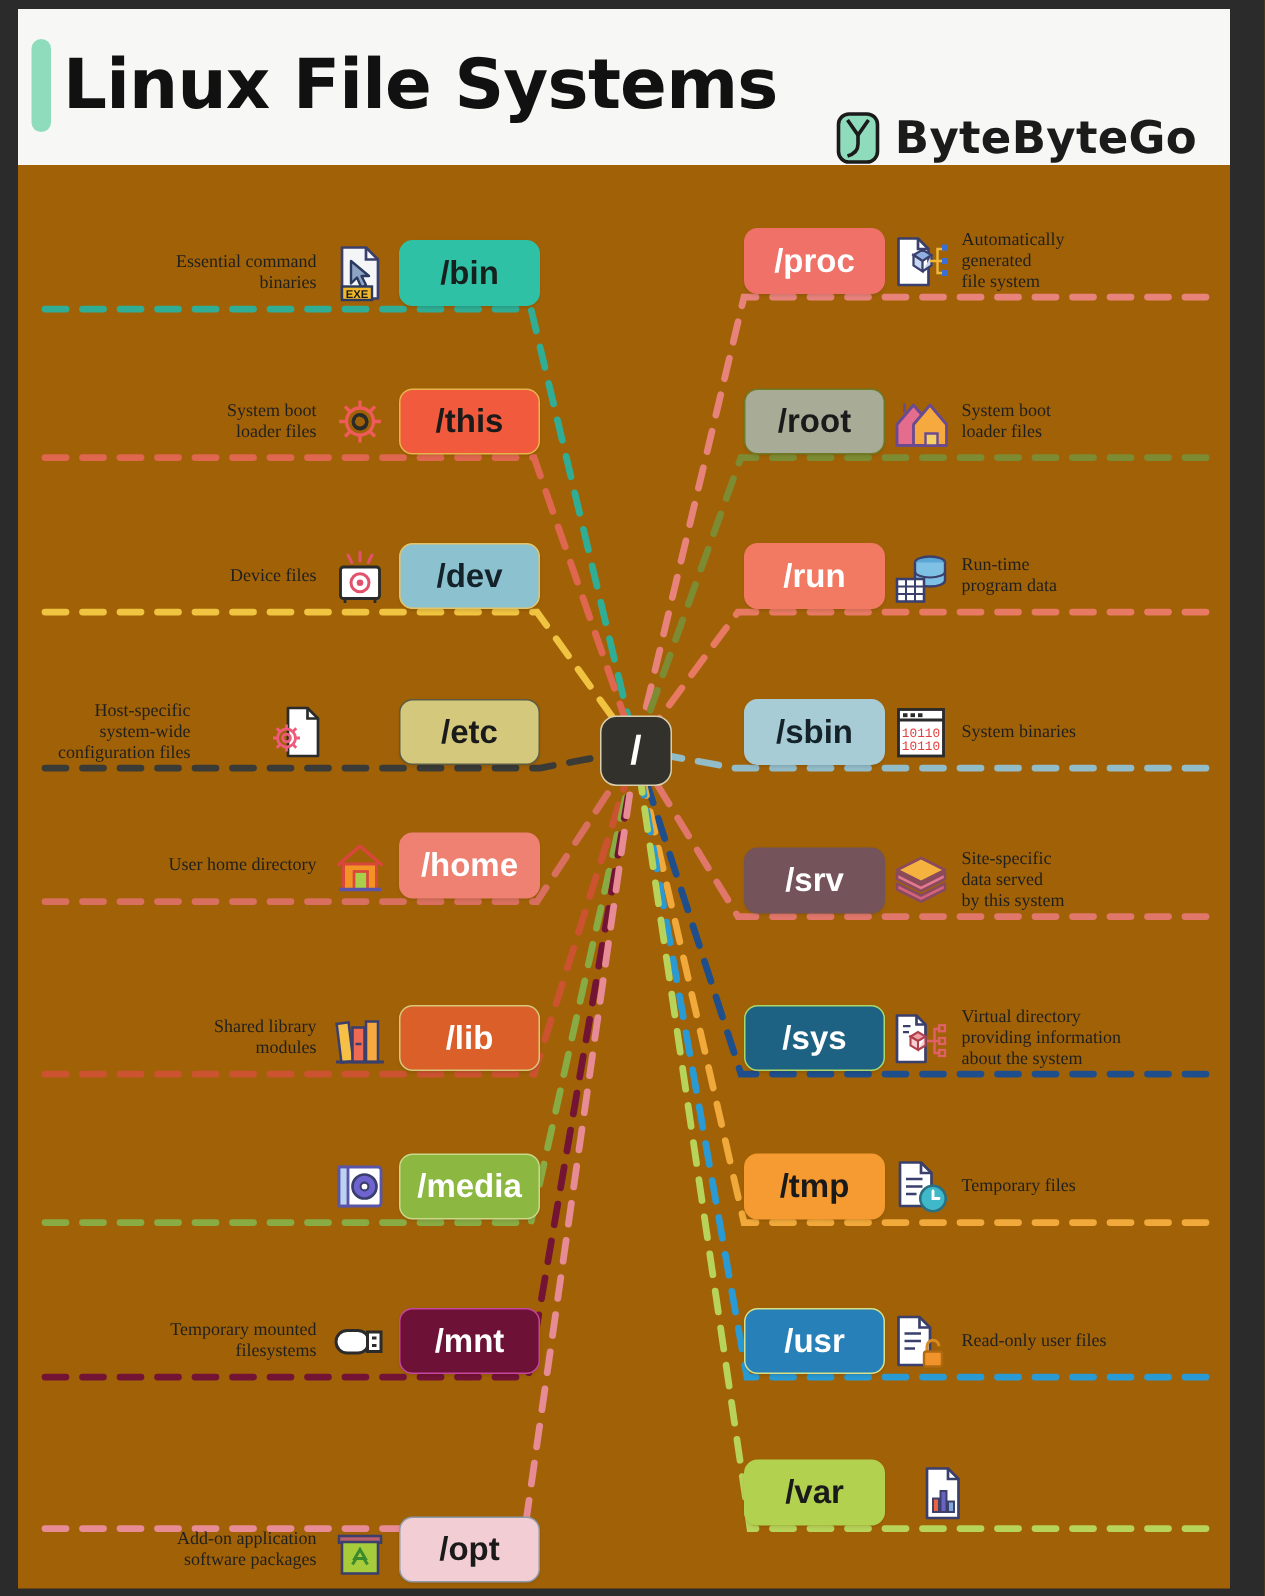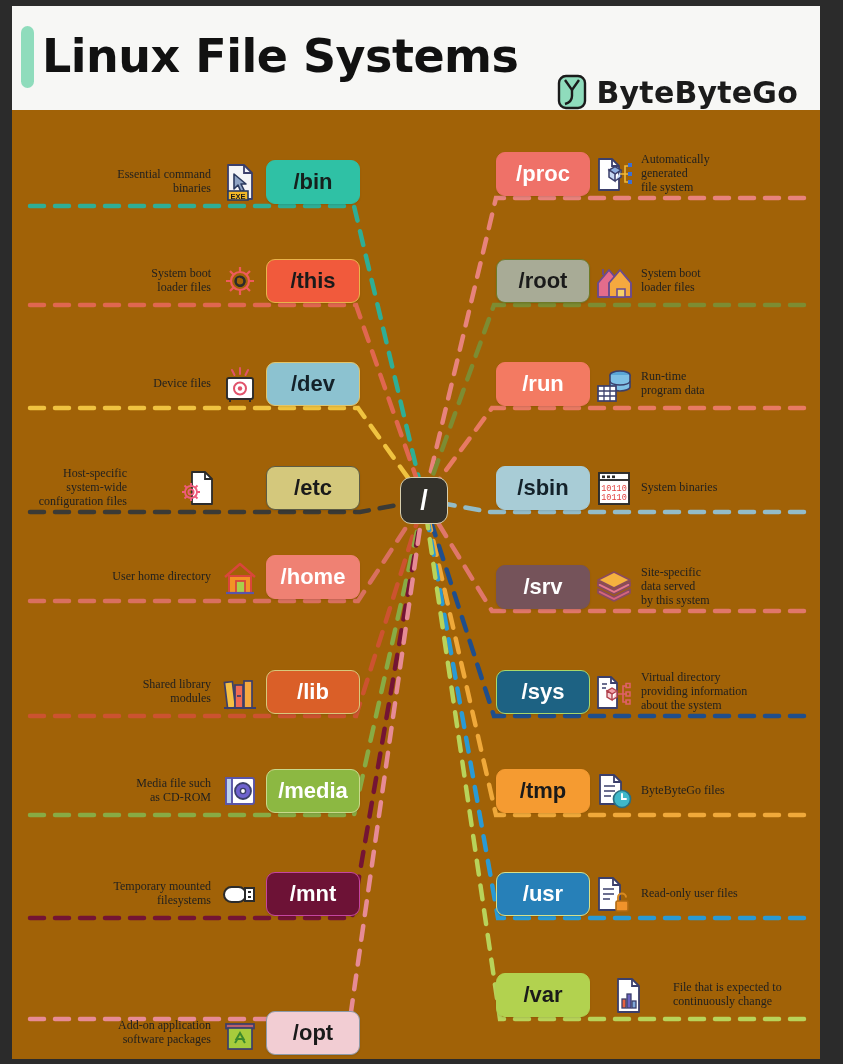--- a/index.html
+++ b/index.html
@@ -262,22 +262,20 @@
             <rect x="5" y="10" width="8" height="26" fill="#f5c045" stroke="#3b3f6b" stroke-width="1.7" transform="rotate(-7 9 23)"></rect>
             <rect x="14" y="13" width="8" height="23" fill="#ef6a54" stroke="#3b3f6b" stroke-width="1.7"></rect>
             <rect x="23" y="9" width="8" height="27" fill="#f5a93f" stroke="#3b3f6b" stroke-width="1.7"></rect>
             <path d="M16 24 h4" stroke="#3b3f6b" stroke-width="1.7"></path>
             <path d="M3 36 h32" stroke="#3b3f6b" stroke-width="2"></path>
           </svg>
         </div>
         <div class="chip" style="background: rgb(218, 95, 40); color: rgb(255, 255, 255); border-color: rgb(216, 200, 122);">/lib</div>
       </div>
       <div class="row left" style="top: 757px;">
-        <div class="desc">Media file such
-as CD-ROM</div>
         <div class="icon">
           <svg width="38" height="40" viewBox="0 0 38 40">
             <rect x="5" y="7" width="28" height="26" rx="2" fill="#ffffff" stroke="#5a55a8" stroke-width="1.9"></rect>
             <rect x="5" y="7" width="6" height="26" fill="#bcd2ef" stroke="#5a55a8" stroke-width="1.9"></rect>
             <circle cx="22" cy="20" r="8" fill="#6f63cf" stroke="#3b3f6b" stroke-width="1.8"></circle>
             <circle cx="22" cy="20" r="2.6" fill="#ffffff" stroke="#3b3f6b" stroke-width="1.4"></circle>
           </svg>
         </div>
         <div class="chip" style="background: rgb(140, 184, 66); color: rgb(255, 255, 255); border-color: rgb(201, 217, 138);">/media</div>
       </div>
@@ -415,21 +413,21 @@
         <div class="chip" style="background: rgb(245, 155, 49); color: rgb(26, 26, 26); border-color: rgb(245, 155, 49);">/tmp</div>
         <div class="icon">
           <svg width="38" height="40" viewBox="0 0 38 40">
             <path d="M5 4 h14 l7 7 v22 h-21 z" fill="#ffffff" stroke="#3b3f6b" stroke-width="1.8" stroke-linejoin="round"></path>
             <path d="M19 4 v7 h7" fill="none" stroke="#3b3f6b" stroke-width="1.8"></path>
             <path d="M9 15 h11 M9 20 h11 M9 25 h7" stroke="#3b3f6b" stroke-width="1.7"></path>
             <circle cx="27" cy="28" r="8.5" fill="#3fb8c9" stroke="#2b6f80" stroke-width="1.7"></circle>
             <path d="M27 23 v5 h4" fill="none" stroke="#ffffff" stroke-width="1.9" stroke-linecap="round"></path>
           </svg>
         </div>
-        <div class="desc">ByteByteGo files</div>
+        <div class="desc">Temporary files</div>
       </div>
       <div class="row right" style="top: 860px;">
         <div class="chip" style="background: rgb(39, 128, 184); color: rgb(255, 255, 255); border-color: rgb(214, 224, 138);">/usr</div>
         <div class="icon">
           <svg width="38" height="40" viewBox="0 0 38 40">
             <path d="M4 4 h14 l7 7 v25 h-21 z" fill="#ffffff" stroke="#3b3f6b" stroke-width="1.8" stroke-linejoin="round"></path>
             <path d="M18 4 v7 h7" fill="none" stroke="#3b3f6b" stroke-width="1.8"></path>
             <path d="M8 15 h11 M8 20 h11 M8 25 h7" stroke="#3b3f6b" stroke-width="1.7"></path>
             <path d="M23 27 v-3.5 a4 4 0 0 1 8 0" fill="none" stroke="#d98a22" stroke-width="2"></path>
             <rect x="21" y="27" width="12" height="10" rx="1.6" fill="#f0932b" stroke="#b06a12" stroke-width="1.6"></rect>
@@ -441,18 +439,16 @@
         <div class="chip" style="background: rgb(178, 210, 79); color: rgb(26, 26, 26); border-color: rgb(178, 210, 79);">/var</div>
         <div class="icon">
           <svg width="38" height="40" viewBox="0 0 38 40">
             <path d="M7 4 h14 l7 7 v26 h-21 z" fill="#ffffff" stroke="#3b3f6b" stroke-width="1.8" stroke-linejoin="round"></path>
             <path d="M21 4 v7 h7" fill="none" stroke="#3b3f6b" stroke-width="1.8"></path>
             <rect x="11" y="24" width="4" height="9" fill="#e8633f" stroke="#3b3f6b" stroke-width="1.3"></rect>
             <rect x="16" y="19" width="4" height="14" fill="#6b63c0" stroke="#3b3f6b" stroke-width="1.3"></rect>
             <rect x="21" y="26" width="4" height="7" fill="#7fa8d8" stroke="#3b3f6b" stroke-width="1.3"></rect>
           </svg>
         </div>
-        <div class="desc">File that is expected to
-continuously change</div>
       </div>
     </div>
 
 </div>
 
 </body></html>

